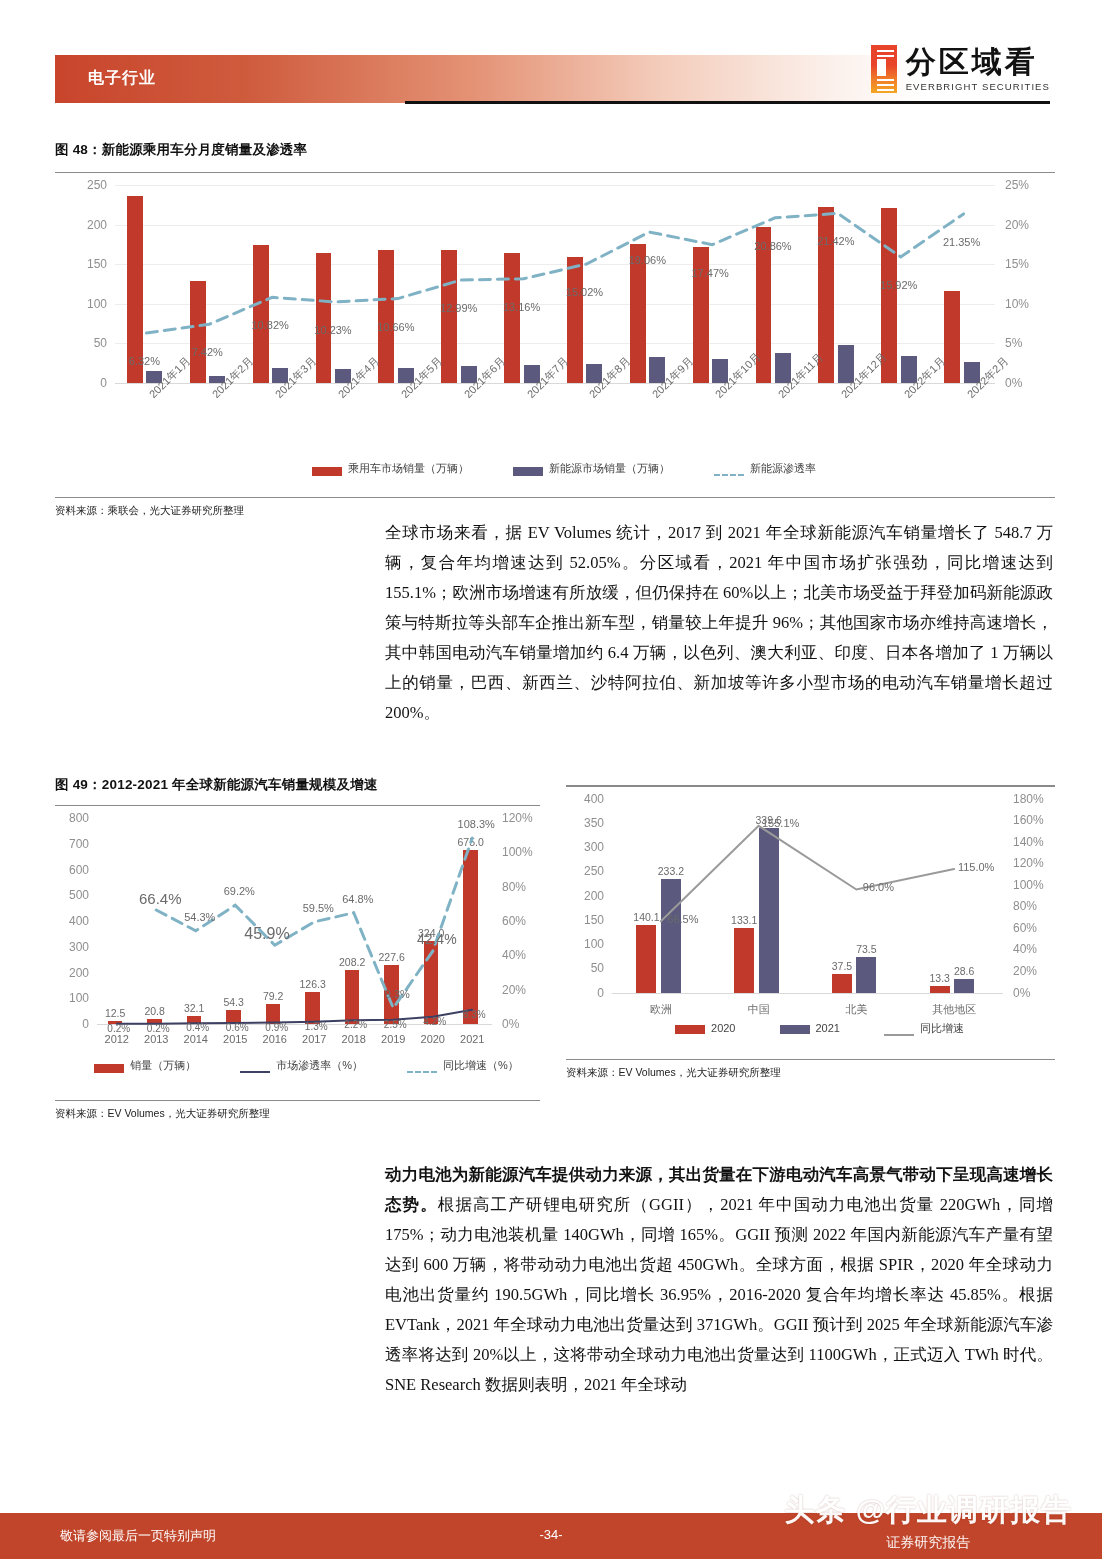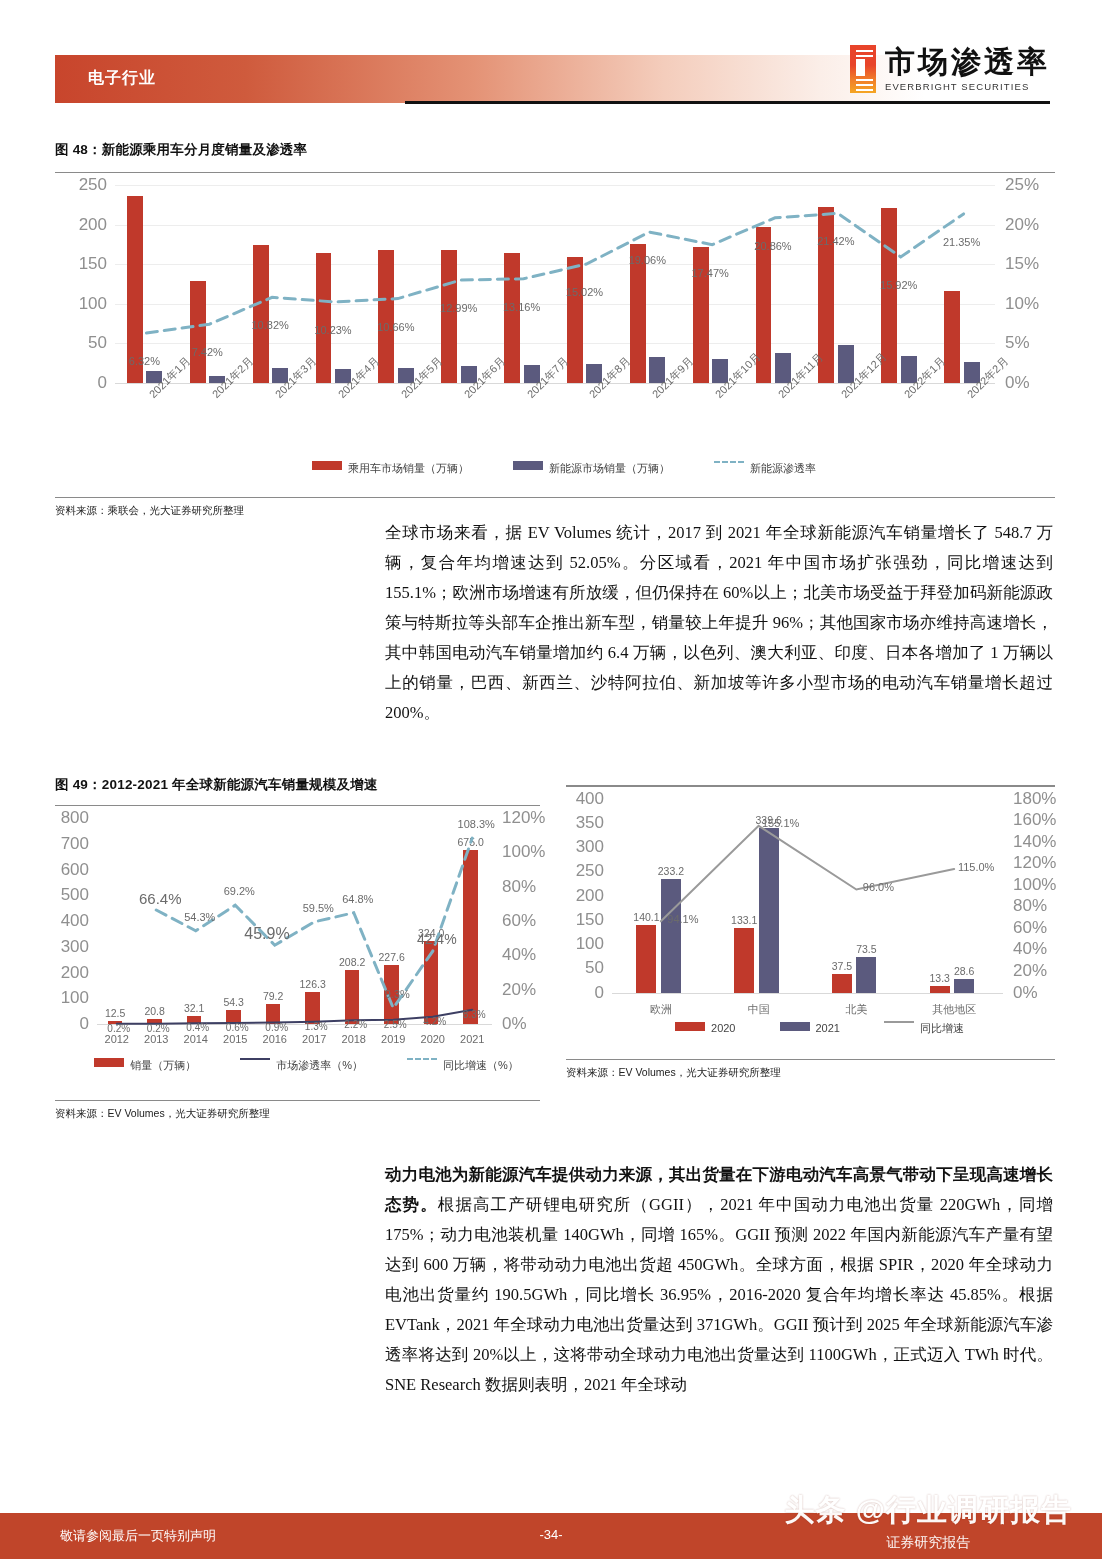--- a/index.html
+++ b/index.html
@@ -48,21 +48,21 @@
   .fig-src { font-size:10.5px; color:#222; }
   .fig-srcrule { height:1px; background:#8a8a8a; }
 
   
   #fig48 { position:absolute; left:55px; top:140px; width:1000px; }
   #fig48 .fig-rule { margin-top:12px; }
   #fig48 .chart-area { position:relative; height:320px; }
   #fig48 .fig-srcrule { margin-top:4px; }
   #fig48 .fig-src { margin-top:6px; }
   .ytick, .y2tick {
-    position:absolute; font-size:17px; color:#8f8f8f;
+    position:absolute; font-size:12px; color:#8f8f8f;
     transform:translateY(-50%); white-space:nowrap;
   }
   .ytick { text-align:right; }
   .gridline { position:absolute; height:1px; background:#ededed; }
   .baseline { position:absolute; height:1px; background:#d9d9d9; }
   .bar { position:absolute; bottom:0; }
   .bar.red { background:#c0392b; }
   .bar.purple { background:#5b5a7e; }
   .dlabel {
     position:absolute; font-size:10.5px; color:#6b6b6b; white-space:nowrap;
@@ -74,21 +74,21 @@
   }
   .xlabel-flat {
     position:absolute; font-size:11px; color:#6b6b6b; white-space:nowrap;
     transform:translateX(-50%);
   }
   .legend {
     position:absolute; display:flex; align-items:center;
     justify-content:center; gap:26px; width:100%;
     font-size:11px; color:#444;
   }
-  .lg { display:flex; align-items:flex-start; gap:6px; white-space:nowrap;margin-left:18px; }
+  .lg { display:flex; align-items:flex-end; gap:6px; white-space:nowrap;margin-left:18px; }
   .sw-box { width:30px; height:9px; display:inline-block; }
   .sw-line { width:30px; height:0; border-top:2.5px solid #111; display:inline-block; }
   .sw-dash { width:30px; height:0; border-top:2.5px dashed #7fb2c4; display:inline-block; }
 
   
   #fig49 { position:absolute; left:55px; top:775px; width:485px; }
   #fig50 { position:absolute; left:566px; top:775px; width:489px; }
   #fig49 .fig-rule, #fig50 .fig-rule { margin-top:10px; }
   #fig49 .chart-area { position:relative; height:290px; }
   #fig50 .chart-area { position:relative; height:268px; }
@@ -138,21 +138,21 @@
     <span class="logo-mark">
       <span class="lm-bg"></span>
       <span class="lm-stripe" style="top:5px"></span>
       <span class="lm-stripe" style="top:10px"></span>
       <span class="lm-notch"></span>
       <span class="lm-stripe" style="top:34px"></span>
       <span class="lm-stripe" style="top:39px"></span>
       <span class="lm-stripe" style="top:44px"></span>
     </span>
     <span class="logo-text">
-      <span class="logo-cn">市场渗透率</span>
+      <span class="logo-cn">分区域看</span>
       <span class="logo-en">EVERBRIGHT SECURITIES</span>
     </span>
   </div>
 </div>
 
 <div id="fig48">
   <div class="fig-title">图 48：新能源乘用车分月度销量及渗透率</div>
   <div class="fig-rule"></div>
   <div class="chart-area" id="c48" style="height: 320px;">
       <div class="gridline" style="left: 60px; top: 210px; width: 880px;"></div>
@@ -382,21 +382,21 @@
       <div class="dlabel" style="left: 104.894px; top: 78.898px;">233.2</div>
       <div class="bar purple" style="left: 192.625px; bottom: 62px; width: 20.0388px; height: 164.706px; background: rgb(91, 90, 126);"></div>
       <div class="dlabel" style="left: 202.644px; top: 27.294px;">339.6</div>
       <div class="bar purple" style="left: 290.375px; bottom: 62px; width: 20.0388px; height: 35.6475px; background: rgb(91, 90, 126);"></div>
       <div class="dlabel" style="left: 300.394px; top: 156.352px;">73.5</div>
       <div class="bar purple" style="left: 388.125px; bottom: 62px; width: 20.0388px; height: 13.871px; background: rgb(91, 90, 126);"></div>
       <div class="dlabel" style="left: 398.144px; top: 178.129px;">28.6</div>
       <svg width="489" height="268" style="position: absolute; left: 0px; top: 0px;">
         <polyline points="94.875,134.32777777777778 192.625,38.83666666666667 290.375,102.53333333333333 388.125,82.05555555555557" fill="none" stroke="#9a9a9a" stroke-width="2" stroke-linecap="round"></polyline>
       </svg>
-      <div class="dlabel" style="left: 116.875px; top: 126.328px; color: rgb(107, 107, 107); font-size: 11px;">94.1%</div>
+      <div class="dlabel" style="left: 116.875px; top: 126.328px; color: rgb(107, 107, 107); font-size: 11px;">66.5%</div>
       <div class="dlabel" style="left: 214.625px; top: 30.8367px; color: rgb(107, 107, 107); font-size: 11px;">155.1%</div>
       <div class="dlabel" style="left: 312.375px; top: 94.5333px; color: rgb(107, 107, 107); font-size: 11px;">96.0%</div>
       <div class="dlabel" style="left: 410.125px; top: 74.0556px; color: rgb(107, 107, 107); font-size: 11px;">115.0%</div>
       <div class="xlabel-flat" style="left: 94.875px; top: 215px;">欧洲</div>
       <div class="xlabel-flat" style="left: 192.625px; top: 215px;">中国</div>
       <div class="xlabel-flat" style="left: 290.375px; top: 215px;">北美</div>
       <div class="xlabel-flat" style="left: 388.125px; top: 215px;">其他地区</div>
       <div class="legend" style="top: 234px; left: 0px;">
         <div class="lg">
           <span class="sw-box" style="background: rgb(192, 57, 43);"></span>

